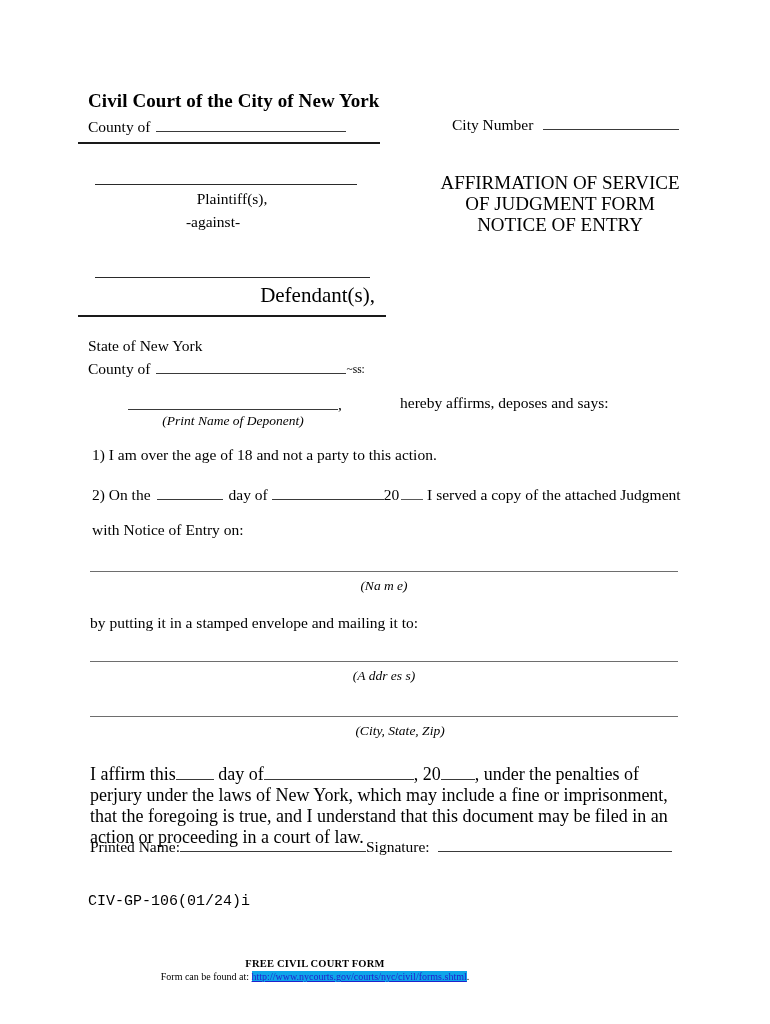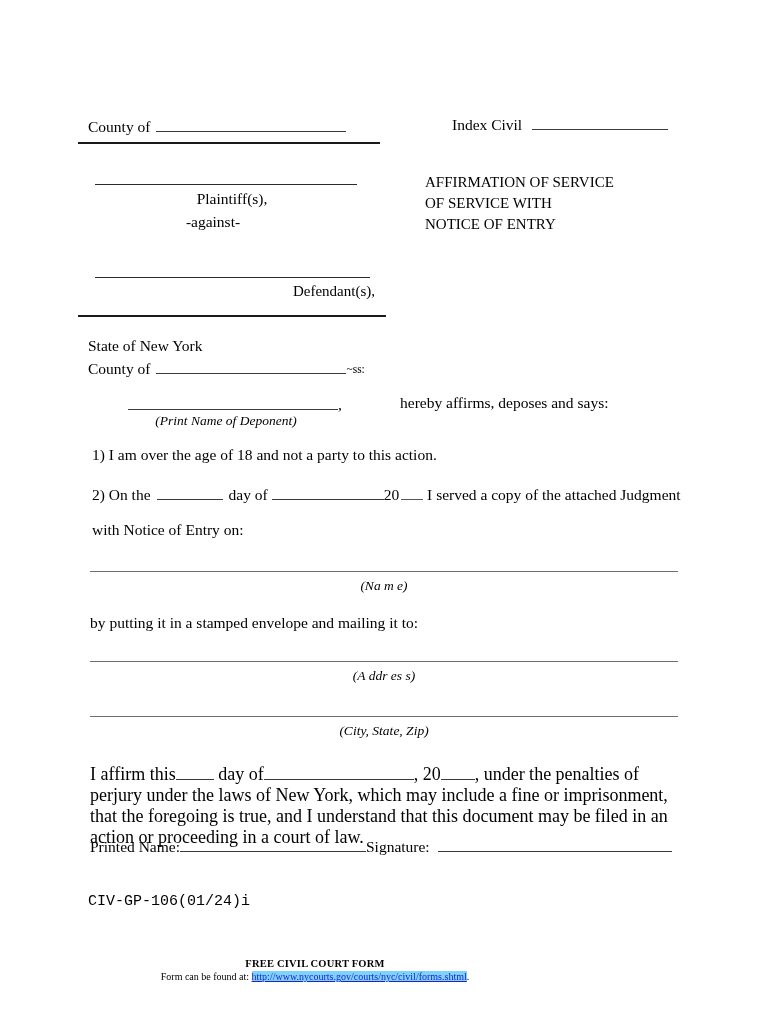--- a/index.html
+++ b/index.html
@@ -108,29 +108,30 @@
     top: 277px;
     width: 275px;
     border-top: 1px solid #2a2a2a;
     height: 0;
   }
   .defendant-label {
     left: 95px;
     top: 283px;
     width: 280px;
     text-align: right;
-    font-size: 15px;
+    font-size: 21px;
   }
 
   
   .doc-title {
     left: 425px;
     top: 172px;
     width: 270px;
-    font-size: 15px;
+    text-align: center;
+    font-size: 19px;
     line-height: 21px;
   }
 
   
   .state-line {
     left: 88px;
     top: 337px;
     font-size: 15.5px;
     white-space: nowrap;
   }
@@ -144,21 +145,21 @@
   .ss-mark { font-size: 11.5px; vertical-align: 1px; }
 
   .deponent-row {
     left: 128px;
     top: 394px;
     font-size: 15.5px;
     white-space: nowrap;
   }
   .deponent-row .blank { width: 210px; }
   .deponent-cap {
-    left: 121px;
+    left: 128px;
     top: 413px;
     width: 210px;
   }
   .affirms-text {
     left: 400px;
     top: 394px;
     font-size: 15.5px;
     white-space: nowrap;
   }
 
@@ -193,21 +194,21 @@
     left: 90px;
     top: 614px;
     font-size: 15.5px;
     white-space: nowrap;
   }
 
   .fw-2 { left: 90px; top: 661px; width: 588px; }
   .cap-addr { left: 90px; top: 668px; width: 588px; }
 
   .fw-3 { left: 90px; top: 716px; width: 588px; }
-  .cap-city { left: 90px; top: 723px; width: 588px; }
+  .cap-city { left: 106px; top: 723px; width: 588px; }
 
   
   .affirm-para {
     left: 90px;
     top: 762px;
     width: 592px;
     font-size: 18px;
     line-height: 21px;
   }
   .affirm-para .bl-day { width: 38px; }
@@ -239,51 +240,52 @@
     top: 958px;
     width: 630px;
     text-align: center;
   }
   .footer .f1 { font-size: 10.5px; font-weight: bold; letter-spacing: 0.2px; }
   .footer .f2 { font-size: 10px; margin-top: 2px; }
   .footer .f3 { font-size: 10px; margin-top: 2px; }
   .footer .link {
     color: #2222cc;
     text-decoration: underline;
-    background: #7dd3fc;
+    background: #0ea5e9;
   }
 </style>
 </head>
 <body>
 
 <div class="page">
 
+  <div class="abs court-title">Civil Court of the City of New York</div>
 
   <div class="abs county-row">
     <span>County of</span><span class="blank"></span>
   </div>
 
   <div class="abs index-row">
-    <span>Index Civil</span><span class="blank"></span>
+    <span>City Number</span><span class="blank"></span>
   </div>
 
   <div class="rule-heavy cap-rule-top"></div>
 
   <div class="abs plaintiff-line"></div>
   <div class="abs plaintiff-label caption-label">Plaintiff(s),</div>
   <div class="abs against-label caption-label">-against-</div>
 
   <div class="abs defendant-line"></div>
   <div class="abs defendant-label caption-label">Defendant(s),</div>
 
   <div class="rule-heavy cap-rule-bot"></div>
 
   <div class="abs doc-title">
     <div>AFFIRMATION OF SERVICE</div>
-    <div>OF SERVICE WITH</div>
+    <div>OF JUDGMENT FORM</div>
     <div>NOTICE OF ENTRY</div>
   </div>
 
   <div class="abs state-line">State of New York</div>
 
   <div class="abs county2-line">
     <span>County of</span><span class="blank"></span><span class="ss-mark">~ss:</span>
   </div>
 
   <div class="abs deponent-row">

